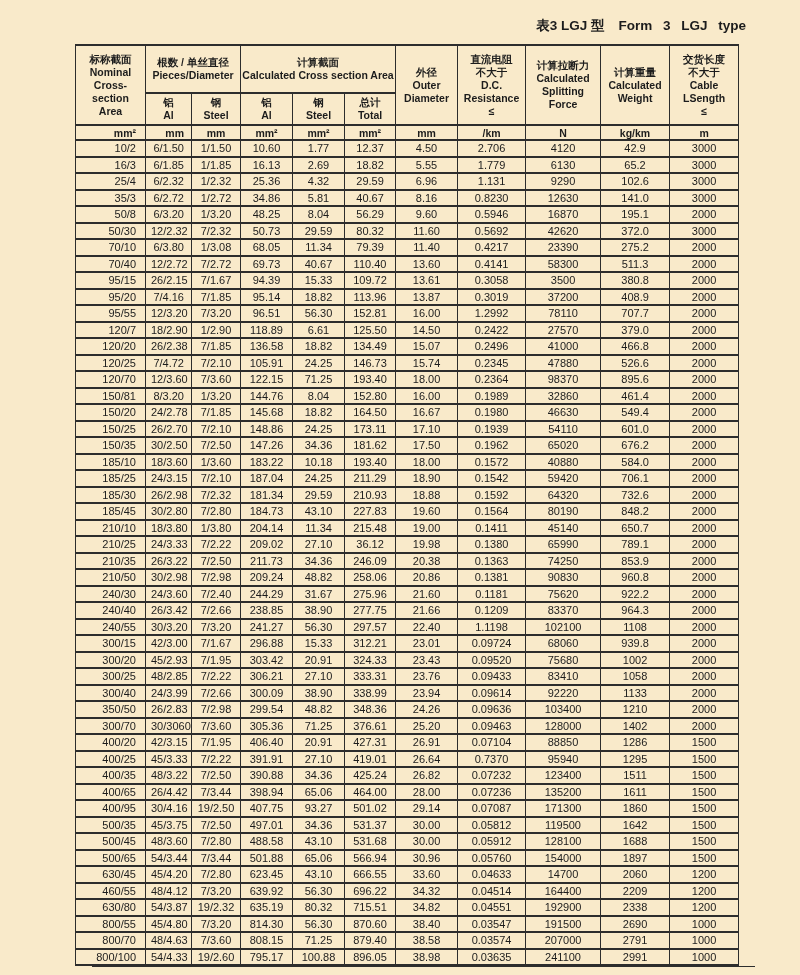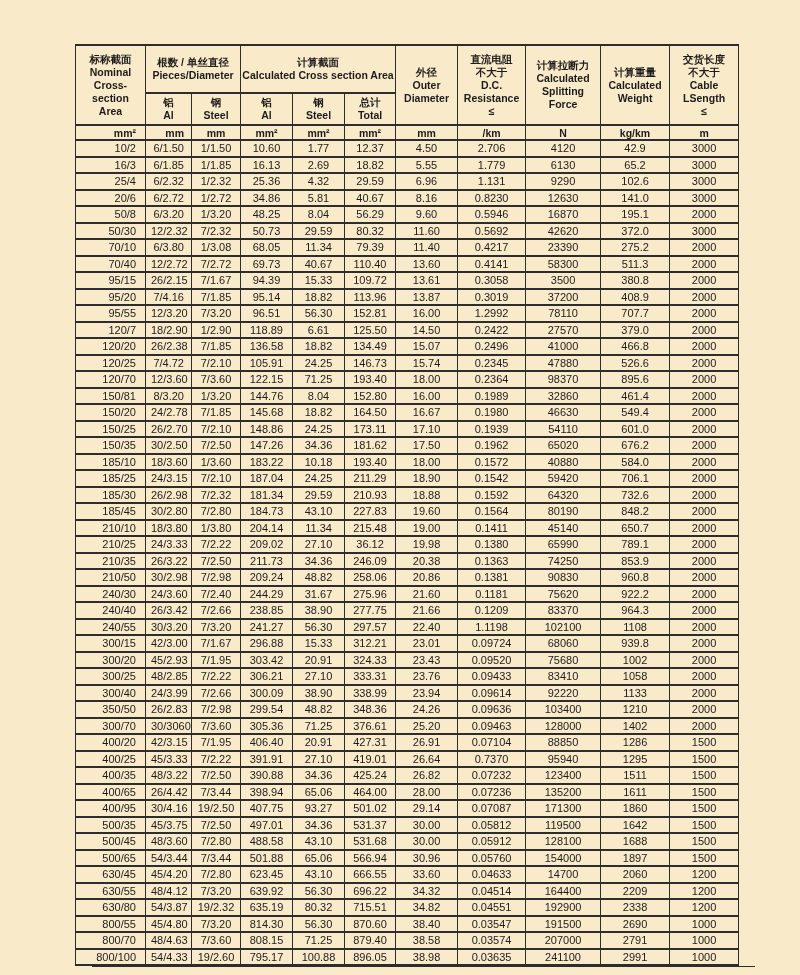--- a/index.html
+++ b/index.html
@@ -47,20 +47,23 @@
   .page::after{
     content:"";position:absolute;left:92px;width:663px;top:966px;
     border-bottom:1px solid #2d2d2d;
   }
 </style>
 </head>
 <body>
 
 <div class="page">
 
+  <div class="title">
+    <span class="zh">表3 LGJ 型</span><span class="en">Form 3 LGJ type</span>
+  </div>
 
   <table>
     <colgroup>
       <col class="w1">
         <col class="w2">
         <col class="w3">
         <col class="w4">
         <col class="w5">
       <col class="w6">
         <col class="w7">
@@ -159,21 +162,21 @@
           <td class="c4">25.36</td>
           <td class="c5">4.32</td>
           <td class="c6">29.59</td>
           <td class="c7">6.96</td>
           <td class="c8">1.131</td>
           <td class="c9">9290</td>
           <td class="c10">102.6</td>
           <td class="c11">3000</td>
         </tr>
         <tr>
-          <td class="c1">20/6</td>
+          <td class="c1">35/3</td>
           <td class="c2">6/2.72</td>
           <td class="c3">1/2.72</td>
           <td class="c4">34.86</td>
           <td class="c5">5.81</td>
           <td class="c6">40.67</td>
           <td class="c7">8.16</td>
           <td class="c8">0.8230</td>
           <td class="c9">12630</td>
           <td class="c10">141.0</td>
           <td class="c11">3000</td>
@@ -705,21 +708,21 @@
           <td class="c4">623.45</td>
           <td class="c5">43.10</td>
           <td class="c6">666.55</td>
           <td class="c7">33.60</td>
           <td class="c8">0.04633</td>
           <td class="c9">14700</td>
           <td class="c10">2060</td>
           <td class="c11">1200</td>
         </tr>
         <tr>
-          <td class="c1">630/55</td>
+          <td class="c1">460/55</td>
           <td class="c2">48/4.12</td>
           <td class="c3">7/3.20</td>
           <td class="c4">639.92</td>
           <td class="c5">56.30</td>
           <td class="c6">696.22</td>
           <td class="c7">34.32</td>
           <td class="c8">0.04514</td>
           <td class="c9">164400</td>
           <td class="c10">2209</td>
           <td class="c11">1200</td>

